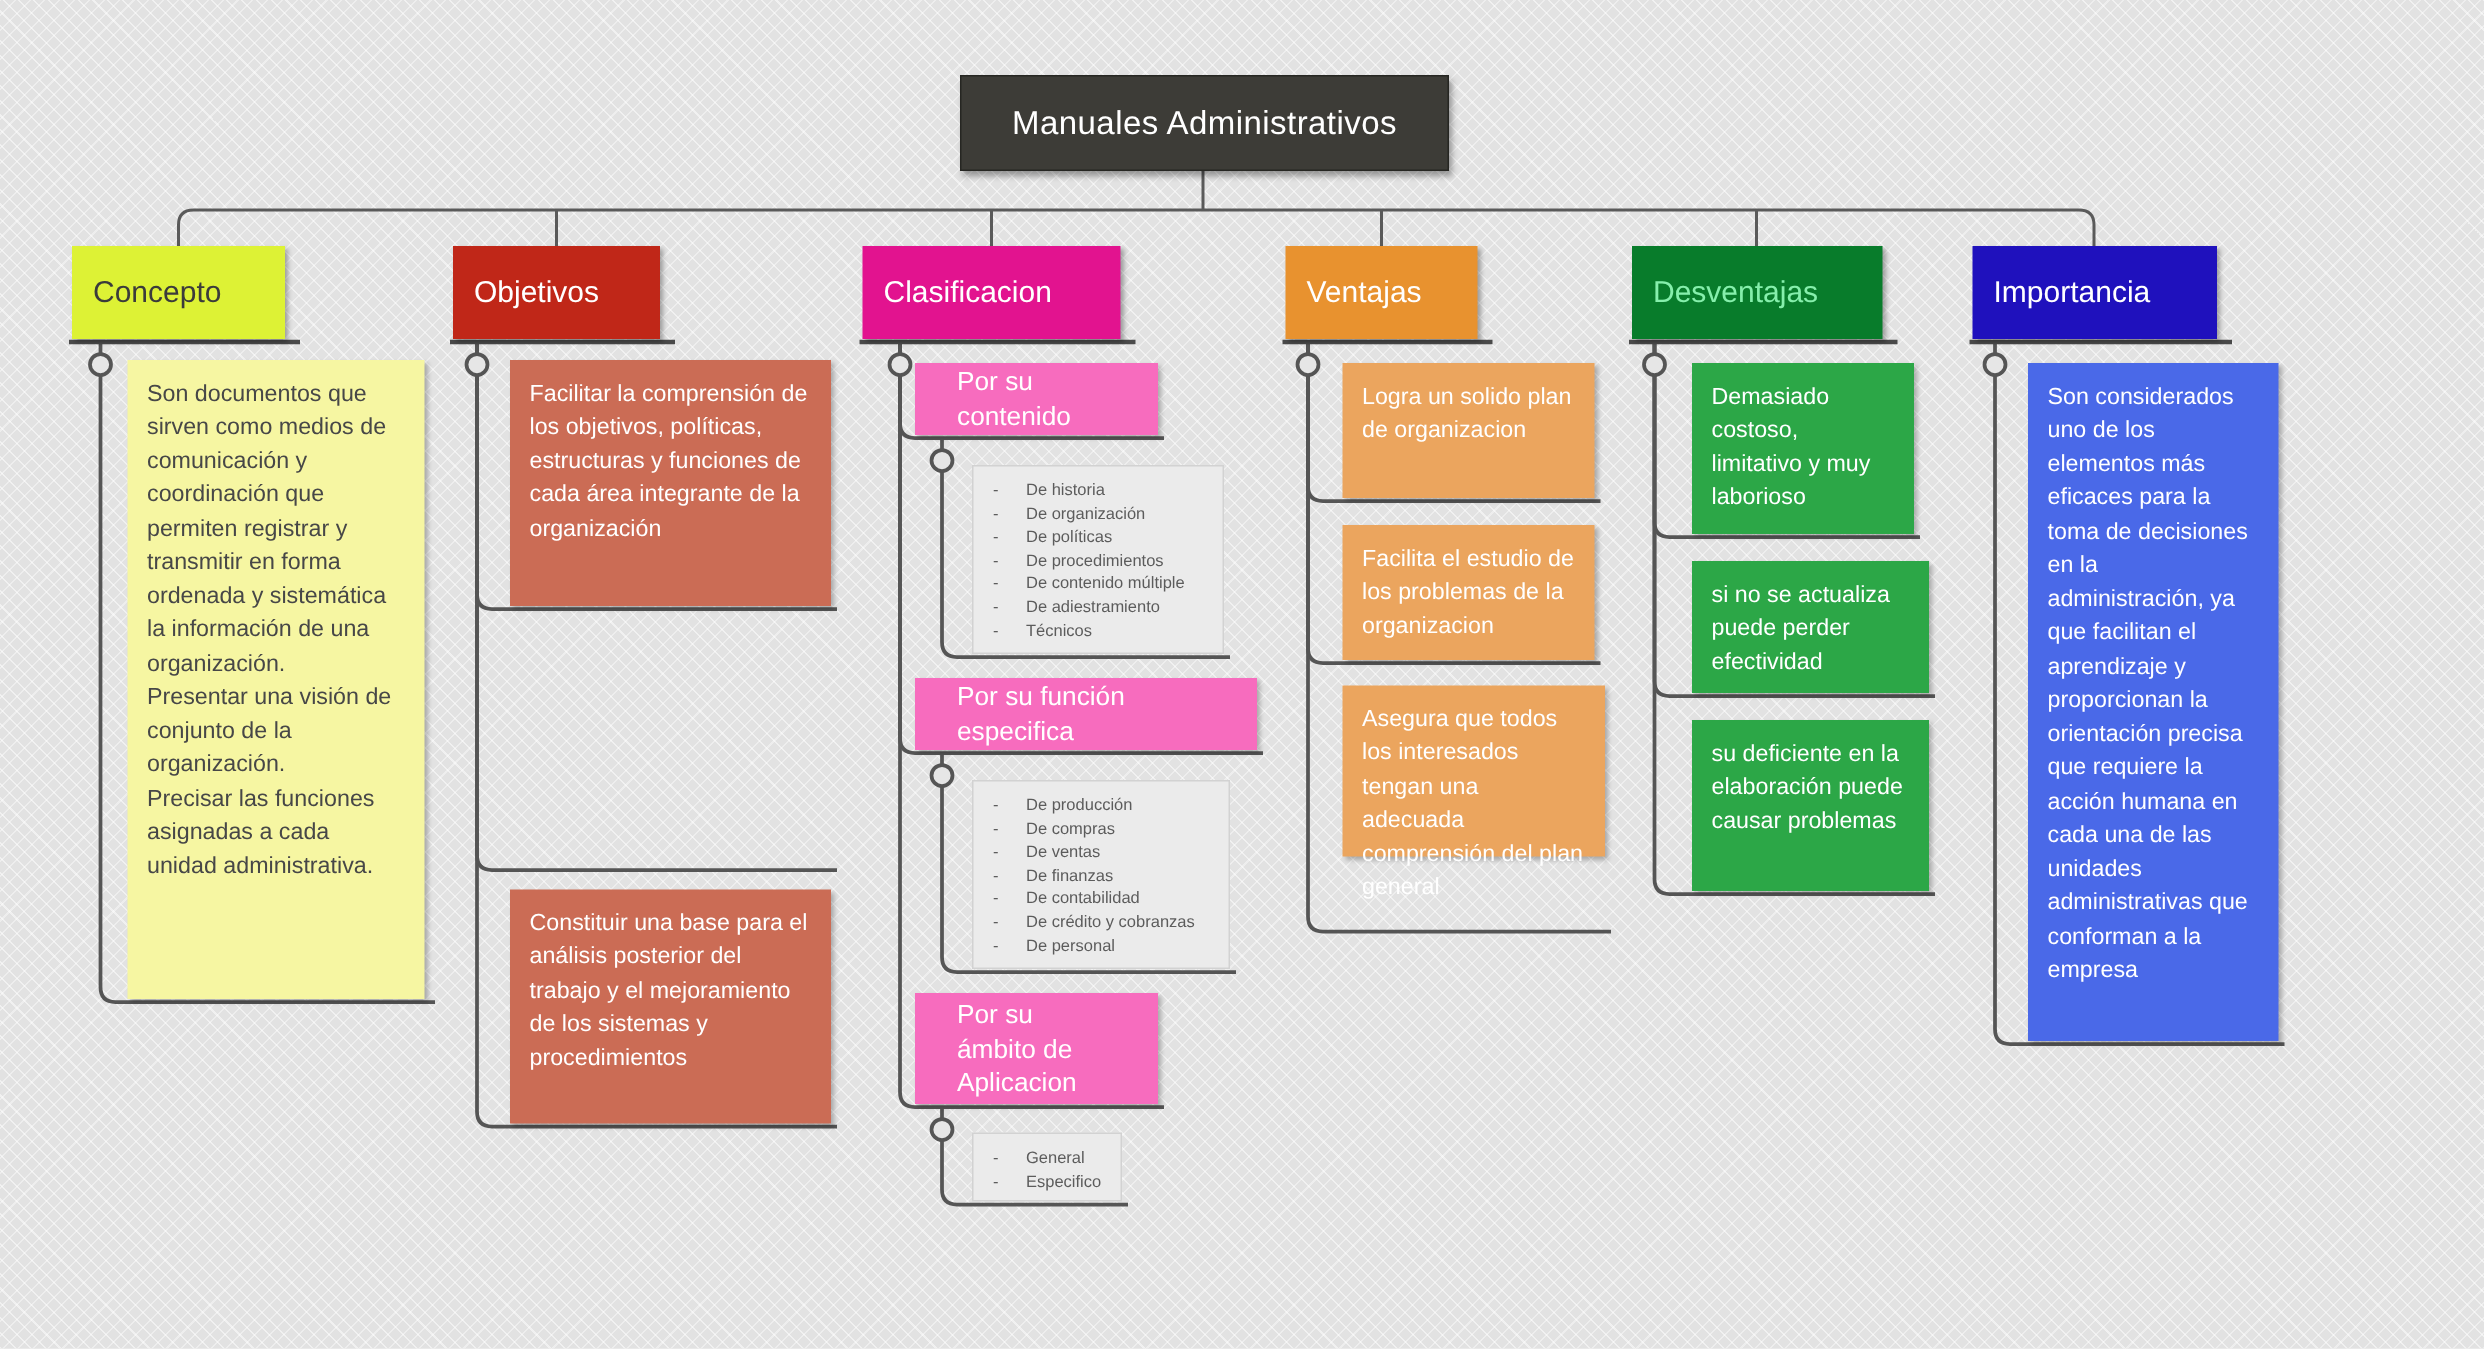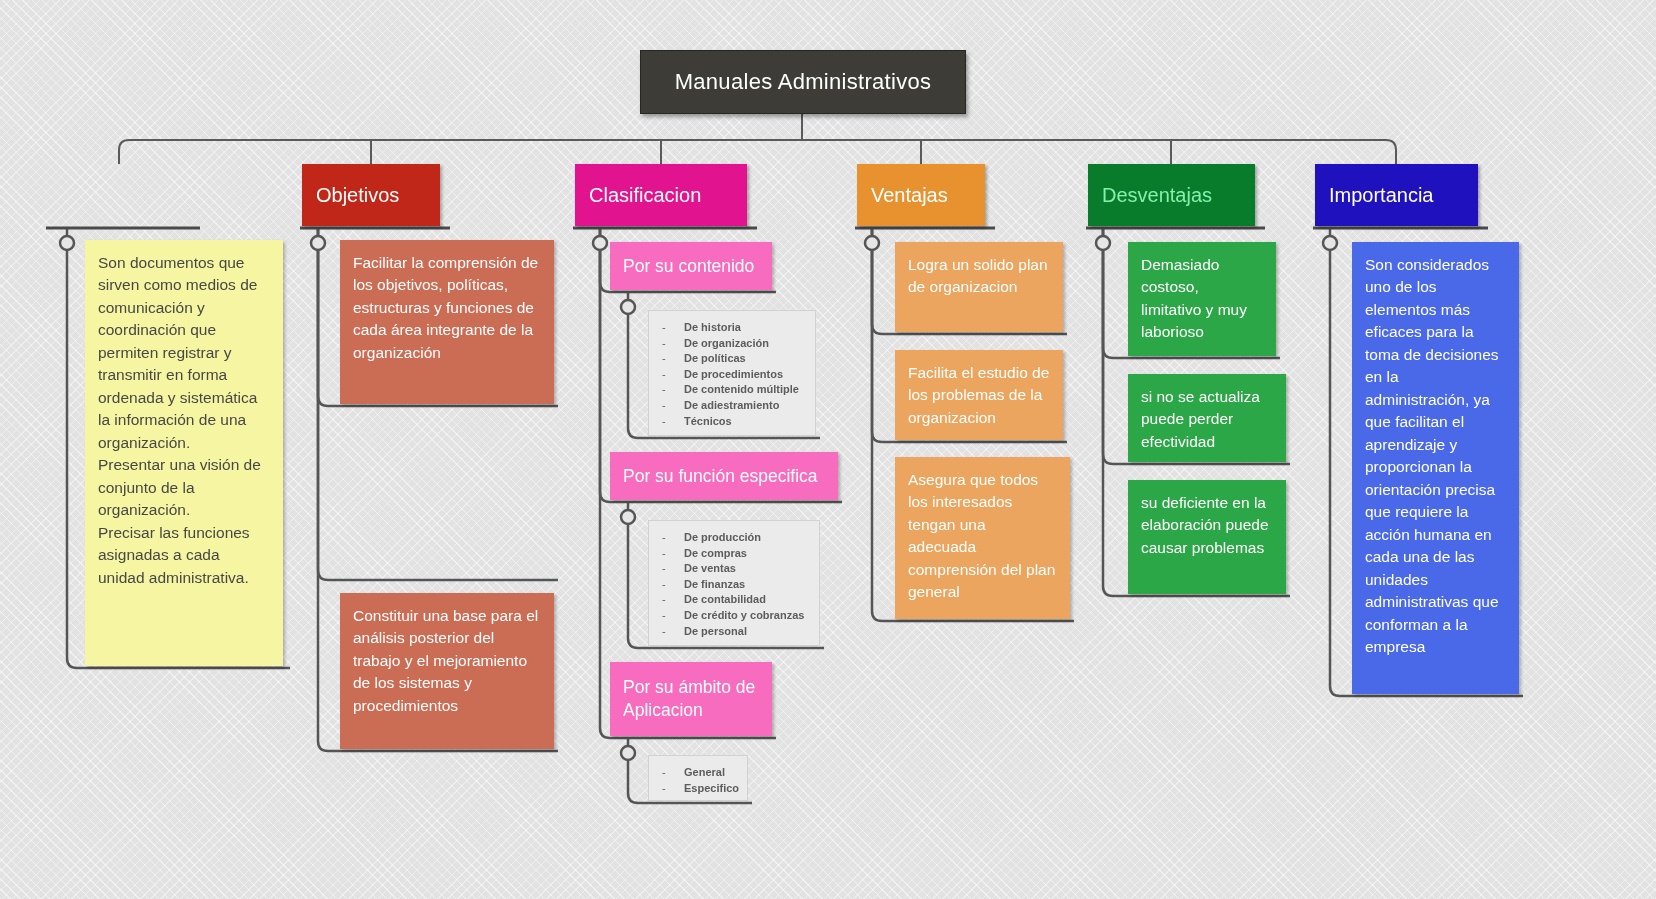--- a/index.html
+++ b/index.html
@@ -18,34 +18,34 @@
     font-size:22px; letter-spacing:.3px;
     border:1px solid #262622; box-shadow:2px 3px 4px rgba(0,0,0,.35);
   }
   .hdr{
     display:flex; align-items:center;
     padding:0 14px; font-size:20px;
     box-shadow:2px 2px 3px rgba(0,0,0,.3);
   }
   .sub{
     display:flex; align-items:center;
-    padding:4px 13px; font-size:17.5px; line-height:1.3;
+    padding:4px 28px; font-size:17.5px; line-height:1.3;
     box-shadow:2px 2px 3px rgba(0,0,0,.25);
   }
   .note{
     padding:12px 13px; font-size:15.5px; line-height:1.45;
     white-space:pre-line; box-shadow:2px 2px 3px rgba(0,0,0,.25);
   }
   .list{
     padding:9px 10px; font-size:11px; line-height:1.42;
     background:#ebebeb; border:1px solid #d2d2d2; color:#5c5c5c;
   }
   .list-row{display:flex;}
   .list-row .dash{width:22px; text-align:left; padding-left:3px; flex:0 0 22px;}
-  .list-row .txt{flex:1;font-weight:bold;}
+  .list-row .txt{flex:1;}
 </style>
 </head>
 <body>
 
 <div class="canvas">
 
   <svg class="wires" width="1656" height="899">
     <g fill="none" stroke="#5a5a5a" stroke-width="2">
       <path d="M802 114 V140"></path>
       <path d="M119 164 V150 Q119 140 129 140 H1386 Q1396 140 1396 150 V164"></path>
@@ -91,20 +91,23 @@
       <circle cx="628" cy="307" r="7"></circle>
         <circle cx="628" cy="517" r="7"></circle>
         <circle cx="628" cy="753" r="7"></circle>
     </g>
   </svg>
 
   <div class="node root" style="left: 640px; top: 50px; width: 326px; height: 64px; background: rgb(61, 60, 55); color: rgb(255, 255, 255);">
     <span>Manuales Administrativos</span>
   </div>
 
+  <div class="node hdr" style="left: 48px; top: 164px; width: 142px; height: 62px; background: rgb(221, 242, 53); color: rgb(59, 59, 59);">
+    <span>Concepto</span>
+  </div>
   <div class="node hdr" style="left: 302px; top: 164px; width: 138px; height: 62px; background: rgb(192, 39, 24); color: rgb(255, 255, 255);">
     <span>Objetivos</span>
   </div>
 
   <div class="node note" style="left: 85px; top: 240px; width: 198px; height: 426px; background: rgb(246, 246, 162); color: rgb(71, 71, 71);">Son documentos que sirven como medios de comunicación y coordinación que permiten registrar y transmitir en forma ordenada y sistemática la información de una organización.
 Presentar una visión de conjunto de la organización.
 Precisar las funciones asignadas a cada unidad administrativa.</div>
   <div class="node note" style="left: 340px; top: 240px; width: 214px; height: 164px; background: rgb(203, 108, 85); color: rgb(255, 255, 255);">Facilitar la comprensión de los objetivos, políticas, estructuras y funciones de cada área integrante de la organización</div>
   <div class="node note" style="left: 340px; top: 593px; width: 214px; height: 156px; background: rgb(203, 108, 85); color: rgb(255, 255, 255);">Constituir una base para el análisis posterior del trabajo y el mejoramiento de los sistemas y procedimientos</div>
 
@@ -189,21 +192,21 @@
         <span class="dash">-</span>
         <span class="txt">Especifico</span>
       </div>
     </div>
 
   <div class="node hdr" style="left: 857px; top: 164px; width: 128px; height: 62px; background: rgb(232, 146, 47); color: rgb(255, 255, 255);">
     <span>Ventajas</span>
   </div>
   <div class="node note" style="left: 895px; top: 242px; width: 168px; height: 90px; background: rgb(235, 165, 94); color: rgb(255, 255, 255);">Logra un solido plan de organizacion</div>
   <div class="node note" style="left: 895px; top: 350px; width: 168px; height: 90px; background: rgb(235, 165, 94); color: rgb(255, 255, 255);">Facilita el estudio de los problemas de la organizacion</div>
-  <div class="node note" style="left: 895px; top: 457px; width: 175px; height: 162px; background: rgb(235, 165, 94); color: rgb(255, 255, 255);">Asegura que todos los interesados tengan una adecuada comprensión del plan general</div>
+  <div class="node note" style="left: 895px; top: 457px; width: 175px; height: 114px; background: rgb(235, 165, 94); color: rgb(255, 255, 255);">Asegura que todos los interesados tengan una adecuada comprensión del plan general</div>
 
   <div class="node hdr" style="left: 1088px; top: 164px; width: 167px; height: 62px; background: rgb(8, 124, 43); color: #86efac;">
     <span>Desventajas</span>
   </div>
   <div class="node note" style="left: 1128px; top: 242px; width: 148px; height: 114px; background: rgb(44, 167, 71); color: rgb(255, 255, 255);">Demasiado costoso, limitativo y muy laborioso</div>
   <div class="node note" style="left: 1128px; top: 374px; width: 158px; height: 88px; background: rgb(44, 167, 71); color: rgb(255, 255, 255);">si no se actualiza puede perder efectividad</div>
   <div class="node note" style="left: 1128px; top: 480px; width: 158px; height: 114px; background: rgb(44, 167, 71); color: rgb(255, 255, 255);">su deficiente en la elaboración puede causar problemas</div>
 
   <div class="node hdr" style="left: 1315px; top: 164px; width: 163px; height: 62px; background: rgb(31, 17, 189); color: rgb(255, 255, 255);">
     <span>Importancia</span>

